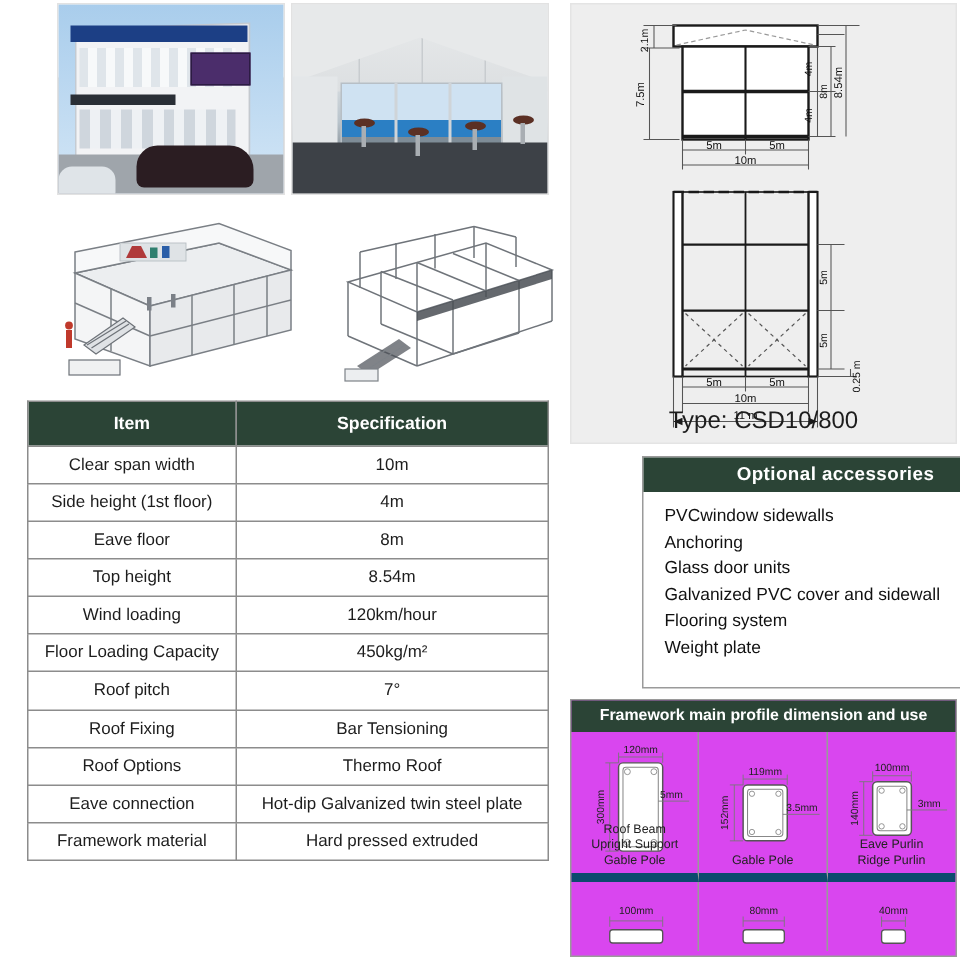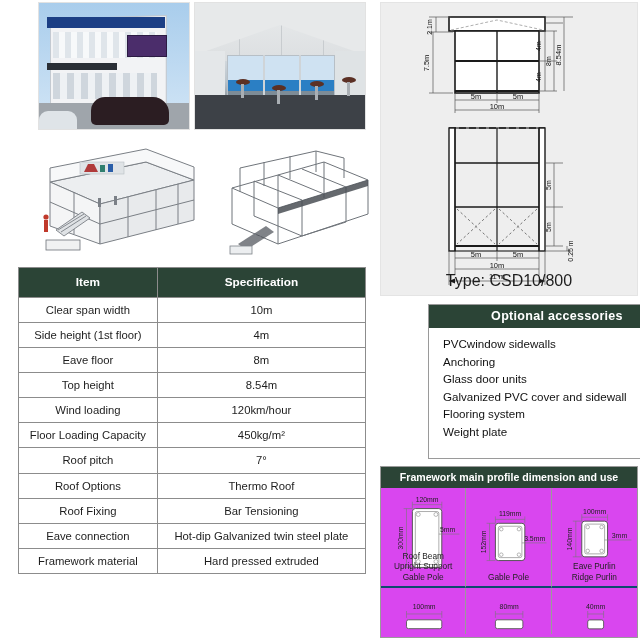--- a/index.html
+++ b/index.html
@@ -77,21 +77,21 @@
   .panel-head { background: #2b4436; color: #fff; text-align: center;
      font-size: 12.5px; font-weight: bold; padding: 4px 0 5px; letter-spacing: .3px; }
   .opt-list { padding: 7px 0 0 14px; }
   .opt-list li { list-style: none; font-size: 11.6px; color: #111; line-height: 1.52; }
 
   .fw-panel { position: absolute; left: 6px; top: 466px; width: 258px; height: 172px;
      border: 1px solid #9a9a9a; background: #d946ef; }
   .fw-head { background: #2b4436; color: #fff; text-align: center; font-size: 10.6px;
      font-weight: bold; padding: 4px 0 5px; }
   .fw-grid { display: grid; grid-template-columns: 1fr 1fr 1fr; }
-  .fw-cell { border-right: 1px solid #9a9a9a; border-bottom: 2px solid #0c4a6e;
+  .fw-cell { border-right: 1px solid #9a9a9a; border-bottom: 6px solid #0c4a6e;
      height: 100px; position: relative; }
   .fw-cell:nth-child(3n) { border-right: none; }
   .fw-cell2 { border-right: 1px solid #9a9a9a; height: 46px; position: relative; }
   .fw-cell2:nth-child(3n) { border-right: none; }
   .fw-caption { position: absolute; left: 0; bottom: 3px; width: 100%; text-align: center;
      font-size: 8.3px; color: #222; line-height: 1.3; }
 </style>
 </head>
 <body>
 
@@ -229,26 +229,26 @@
           </tr>
         <tr>
             <td class="k">Floor Loading Capacity</td>
             <td class="v">450kg/m²</td>
           </tr>
         <tr>
             <td class="k">Roof pitch</td>
             <td class="v">7°</td>
           </tr>
         <tr>
+            <td class="k">Roof Fixing</td>
+            <td class="v">Bar Tensioning</td>
+          </tr>
+        <tr>
             <td class="k">Roof Options</td>
             <td class="v">Thermo Roof</td>
-          </tr>
-        <tr>
-            <td class="k">Roof Fixing</td>
-            <td class="v">Bar Tensioning</td>
           </tr>
         <tr>
             <td class="k">Eave connection</td>
             <td class="v">Hot-dip Galvanized twin steel plate</td>
           </tr>
         <tr>
             <td class="k">Framework material</td>
             <td class="v">Hard pressed extruded</td>
           </tr>
       </tbody>

